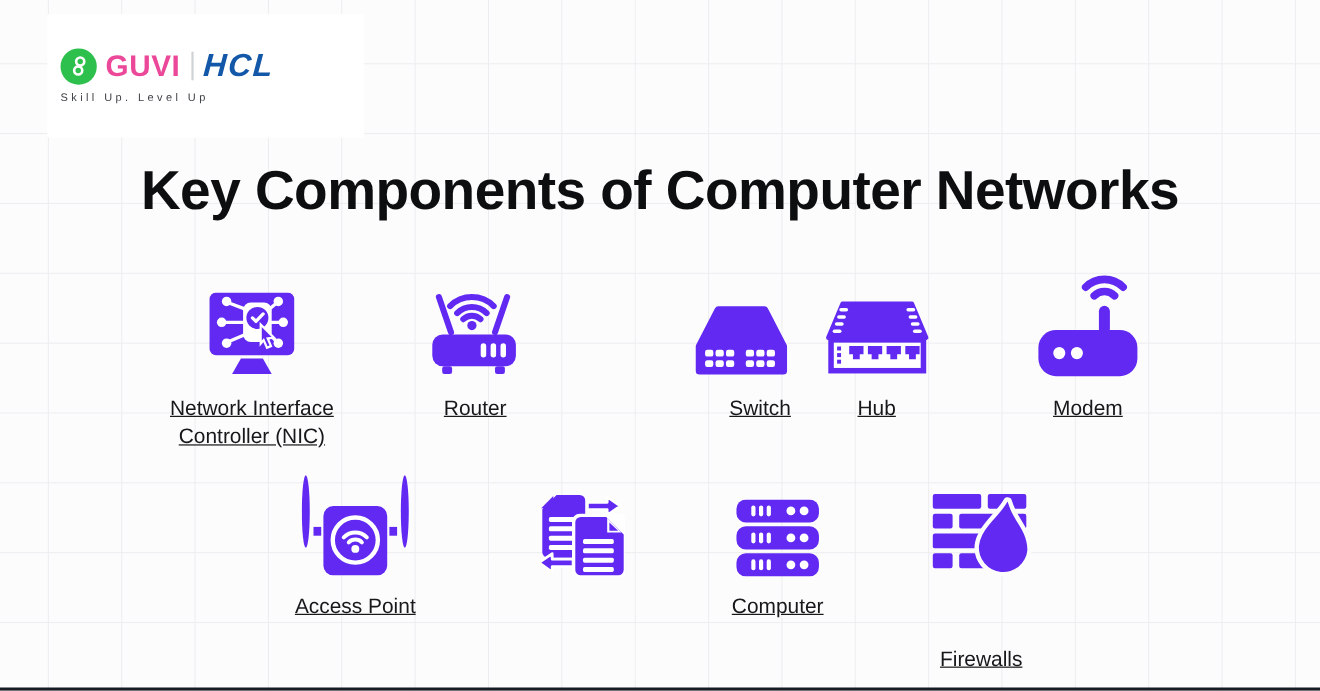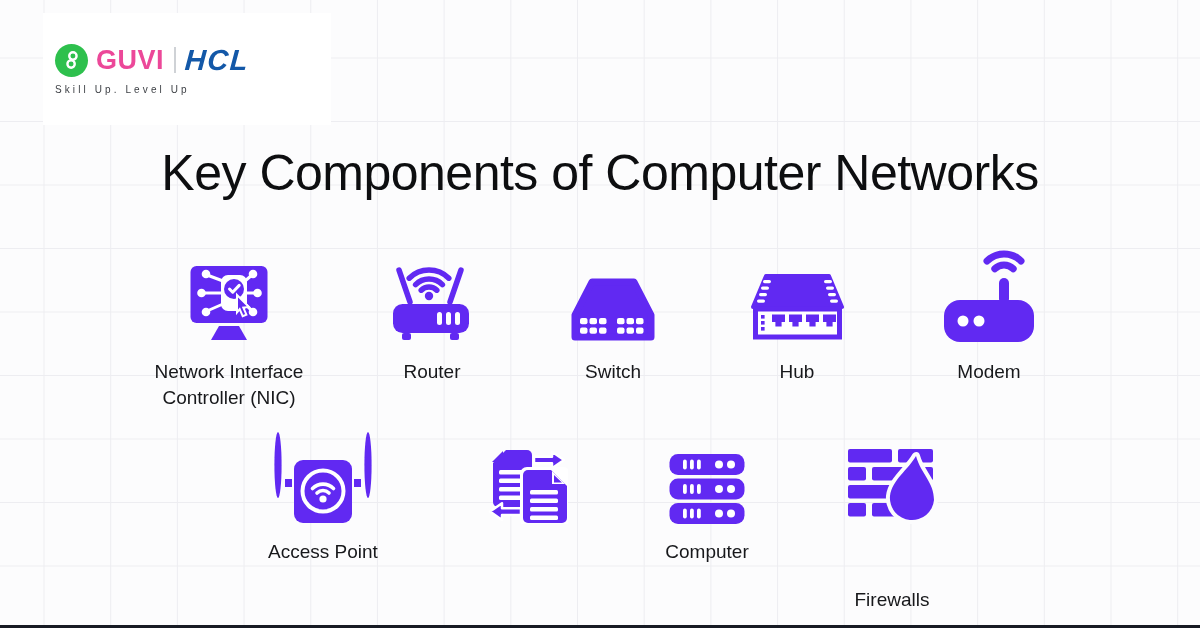--- a/index.html
+++ b/index.html
@@ -42,26 +42,26 @@
   .hcl-wordmark{
     font-size:29px;font-weight:800;font-style:italic;color:var(--hcl-blue);
     letter-spacing:1.5px;transform:skewX(-4deg);
   }
   .tagline{
     margin-top:7px;font-size:10px;font-weight:400;letter-spacing:3.1px;color:#3c3f44;
   }
   
   .page-title{
     position:absolute;left:0;right:0;top:144px;text-align:center;
-    font-size:50px;font-weight:400;letter-spacing:-.5px;color:#0d0e10;
+    font-size:50px;font-weight:700;letter-spacing:-.5px;color:#0d0e10;
   }
   
   .cell{
     position:absolute;width:212px;transform:translateX(-50%);
-    display:flex;flex-direction:column;align-items:center;
+    display:flex;flex-direction:column;align-items:center;text-decoration:underline;
   }
   .icon-box{
     display:flex;align-items:flex-end;justify-content:center;color:var(--accent);
   }
   .row1 .icon-box{height:104px;}
   .row2 .icon-box{height:100px;}
   .comp-label{
     margin-top:15px;font-size:19px;line-height:26px;color:#17181b;
     text-align:center;max-width:186px;
   }
@@ -136,21 +136,21 @@
         <g fill="#fff">
           <rect x="48" y="58" width="5" height="13" rx="2.5"></rect>
           <rect x="57" y="58" width="5" height="13" rx="2.5"></rect>
           <rect x="66" y="58" width="5" height="13" rx="2.5"></rect>
         </g>
       </svg>
     </div>
     <div class="comp-label">Router</div>
   </div>
 
-  <div class="cell row1" style="left:613px;top:240px;">
+  <div class="cell row1" style="left:613px;top:240px;align-items:flex-end;">
     <div class="icon-box">
       <svg width="90" height="66" viewBox="0 0 90 66">
         <polygon points="24,4 66,4 83,37 83,59 7,59 7,37" fill="currentColor" stroke="currentColor" stroke-width="7" stroke-linejoin="round"></polygon>
         <g fill="#fff">
           <rect x="12" y="40" width="7.5" height="6.2" rx="2"></rect>
             <rect x="21.5" y="40" width="7.5" height="6.2" rx="2"></rect>
             <rect x="31" y="40" width="7.5" height="6.2" rx="2"></rect>
           <rect x="49" y="40" width="7.5" height="6.2" rx="2"></rect>
             <rect x="58.5" y="40" width="7.5" height="6.2" rx="2"></rect>
             <rect x="68" y="40" width="7.5" height="6.2" rx="2"></rect>

